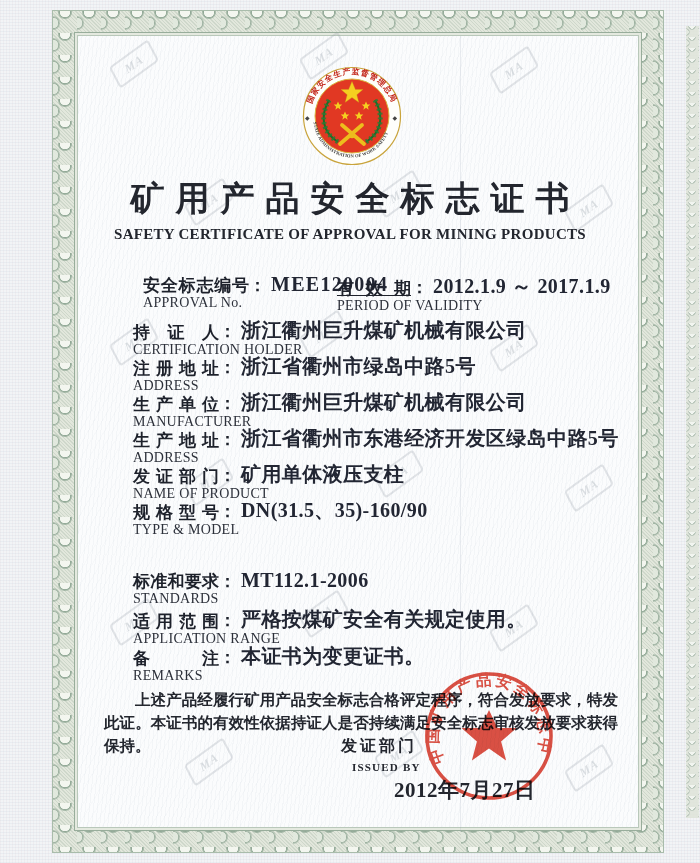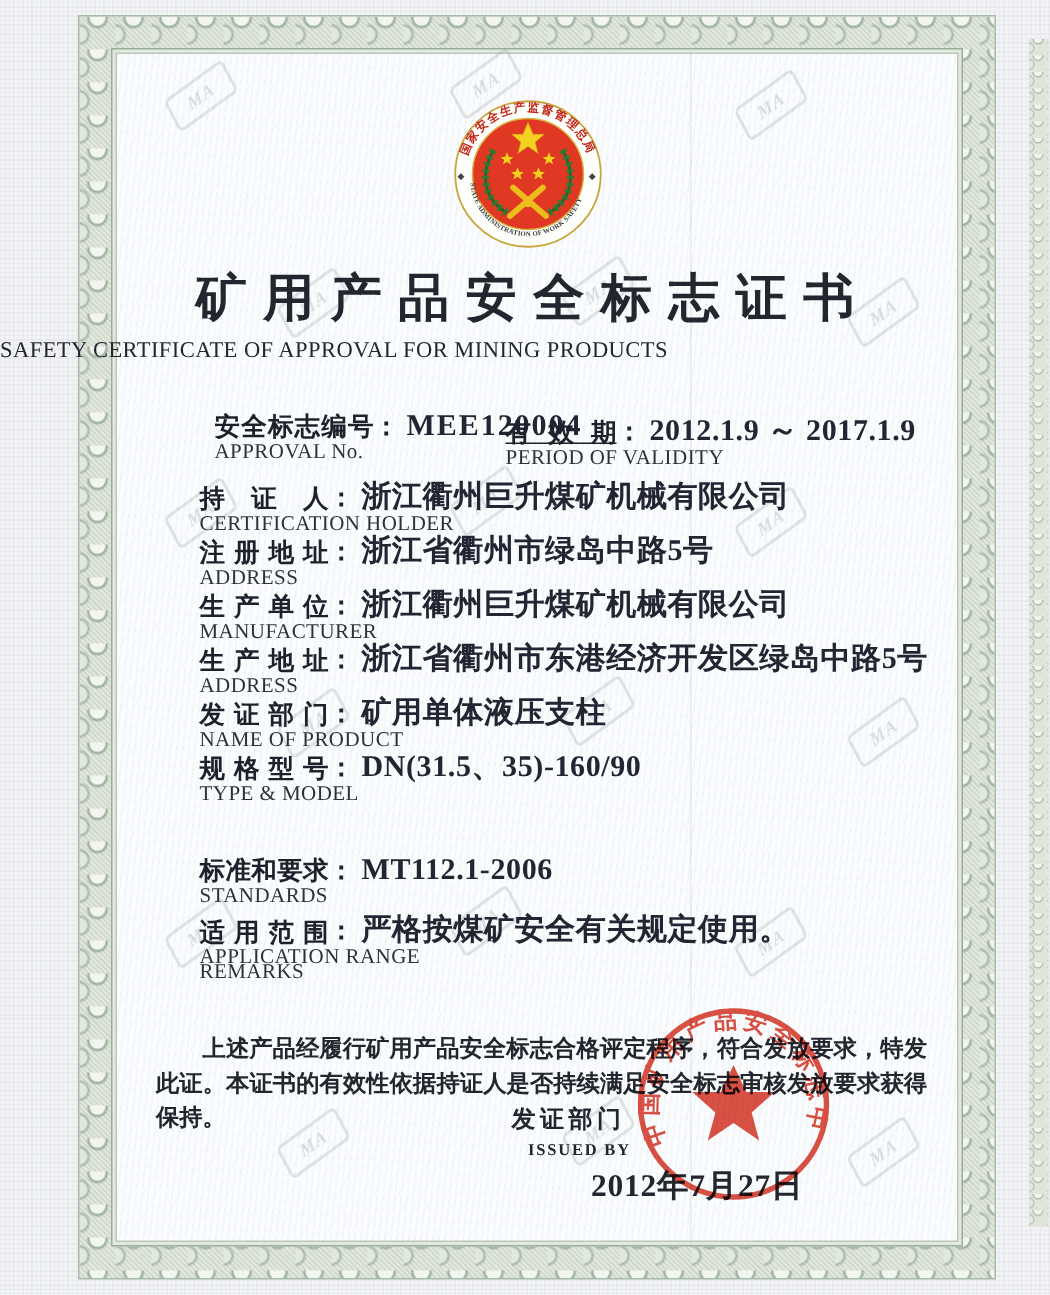--- a/index.html
+++ b/index.html
@@ -53,21 +53,21 @@
     border:2px solid rgba(145,155,165,.26);border-radius:4px;
     color:rgba(145,155,165,.30);
     font:italic 700 12px "Liberation Serif",serif;
     display:flex;align-items:center;justify-content:center;
     transform:rotate(-36deg) skewX(-8deg);
     letter-spacing:1px;z-index:1;
   }
   
   .abs{position:absolute;z-index:2;}
   .title{left:0;right:0;top:176px;text-align:center;font-size:34px;font-weight:700;letter-spacing:11px;text-indent:11px;color:#23262e;}
-  .subtitle{left:0;right:0;top:226px;text-align:left;font-size:15px;font-weight:400;letter-spacing:.3px;color:#23262e;}
+  .subtitle{left:0;right:0;top:226px;text-align:center;font-size:15px;font-weight:700;letter-spacing:.3px;color:#23262e;}
   .zh{font-size:17px;font-weight:700;color:#1d212b;white-space:nowrap;}
   .lbl{display:inline-block;text-align:justify;text-align-last:justify;vertical-align:bottom;}
   .w86{width:86px;} .w106{width:106px;} .w74{width:74px;text-decoration:underline;}
   .colon{font-weight:700;margin:0 5px 0 0;}
   .val{font-size:20px;font-weight:600;color:#222633;letter-spacing:.4px;}
   .sub{font-size:14px;font-weight:400;color:#2c303a;letter-spacing:.3px;margin-top:0;line-height:11px;font-family:"Liberation Serif",serif;}
   .frow{height:36px;} .frow2{height:37px;}
   .para{font-size:15.5px;font-weight:600;line-height:23px;text-align:justify;text-indent:2em;color:#23262e;}
   .issuer-zh{font-size:16px;font-weight:700;letter-spacing:3px;}
   .issuer-en{font-size:11px;font-weight:600;letter-spacing:1.2px;}
@@ -175,20 +175,21 @@
   <div class="abs" style="left:133px;top:569px;width:505px">
     <div class="frow2">
       <div class="zh"><span class="lbl w86">标准和要求</span><span class="colon">：</span><span class="val">MT112.1-2006</span></div>
       <div class="sub">STANDARDS</div>
     </div>
     <div class="frow2">
       <div class="zh"><span class="lbl w86">适用范围</span><span class="colon">：</span><span class="val">严格按煤矿安全有关规定使用。</span></div>
       <div class="sub">APPLICATION RANGE</div>
     </div>
     <div class="frow2">
+      <div class="zh"><span class="lbl w86">备注</span><span class="colon">：</span><span class="val">本证书为变更证书。</span></div>
       <div class="sub">REMARKS</div>
     </div>
   </div>
 
   <div class="abs para" style="left:104px;top:688px;width:514px">上述产品经履行矿用产品安全标志合格评定程序，符合发放要求，特发此证。本证书的有效性依据持证人是否持续满足安全标志审核发放要求获得保持。</div>
 
   <div class="abs issuer-zh" style="left:341px;top:736px">发证部门</div>
   <div class="abs issuer-en" style="left:352px;top:761px">ISSUED BY</div>
   <div class="abs date" style="left:394px;top:776px">2012年7月27日</div>
 

